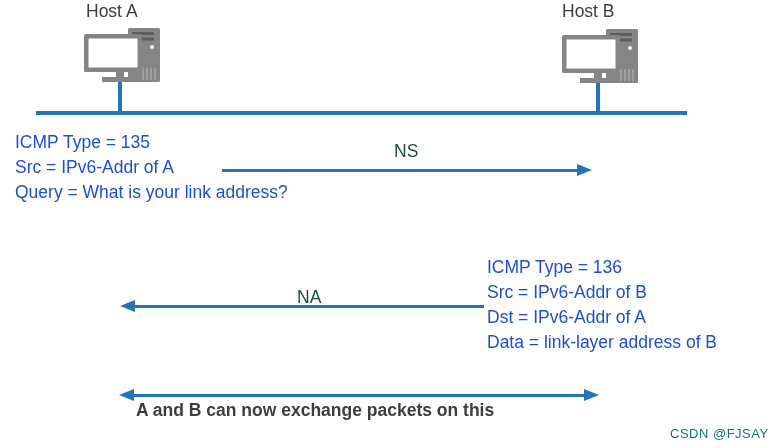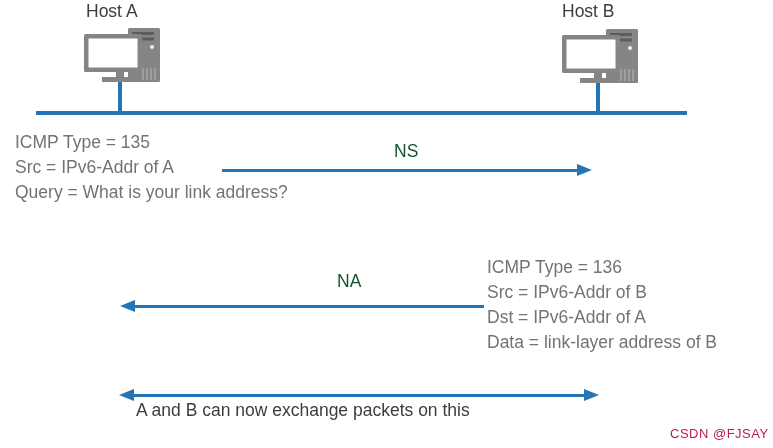--- a/index.html
+++ b/index.html
@@ -18,21 +18,21 @@
     color:#3d3d3d;
     white-space:nowrap;
   }
   .host-icon{position:absolute;width:78px;height:58px;}
   .vline{position:absolute;width:4px;background:#2574b5;}
   .busline{position:absolute;height:4px;background:#2574b5;}
   .msg-block{
     position:absolute;
     font-size:17.5px;
     line-height:25px;
-    color:#737373;
+    color:#1d4ed8;
     white-space:nowrap;
   }
   .msg-block span{display:block;}
   .arrow{position:absolute;height:13px;}
   .arrow .shaft{
     position:absolute;top:5px;height:3px;background:#2574b5;
   }
   .head{
     position:absolute;top:0;width:0;height:0;
     border-top:6.5px solid transparent;
@@ -46,26 +46,26 @@
     color:#14532d;
     white-space:nowrap;
   }
   .exchange-text{
     position:absolute;
     font-size:17.5px;
     line-height:26px;
     color:#3d3d3d;
     white-space:nowrap;
   }
-  .exchange-text span{display:block;}
+  .exchange-text span{display:block;font-weight:bold;}
   .watermark{
     position:absolute;
     left:670px;top:426px;
     font-size:13px;
-    color:#be185d;
+    color:#0f766e;
     letter-spacing:0.5px;
     white-space:nowrap;
   }
   .corner-artifact{
     position:absolute;left:0;bottom:0;width:11px;height:4px;
     background:linear-gradient(90deg,#3a66c0 0 4px,#3f9a55 4px 8px,#b0a23c 8px 11px);
     opacity:.85;
   }
 </style>
 </head>
@@ -127,21 +127,21 @@
     <div class="head head-right" style="left:355px;"></div>
   </div>
 
   <div class="msg-block" style="left:487px;top:255px;">
     <span>ICMP Type = 136</span>
     <span>Src = IPv6-Addr of B</span>
     <span>Dst = IPv6-Addr of A</span>
     <span>Data = link-layer address of B</span>
   </div>
 
-  <div class="arrow-label" style="left:297px;top:271px;margin-left:40px;">NA</div>
+  <div class="arrow-label" style="left:297px;top:287px;">NA</div>
   <div class="arrow" style="left:120px;top:300px;width:364px;">
     <div class="head head-left" style="left:0;"></div>
     <div class="shaft" style="left:14px;width:350px;"></div>
   </div>
 
   <div class="arrow" style="left:119px;top:389px;width:480px;">
     <div class="head head-left" style="left:0;"></div>
     <div class="shaft" style="left:13px;width:454px;"></div>
     <div class="head head-right" style="left:465px;"></div>
   </div>

